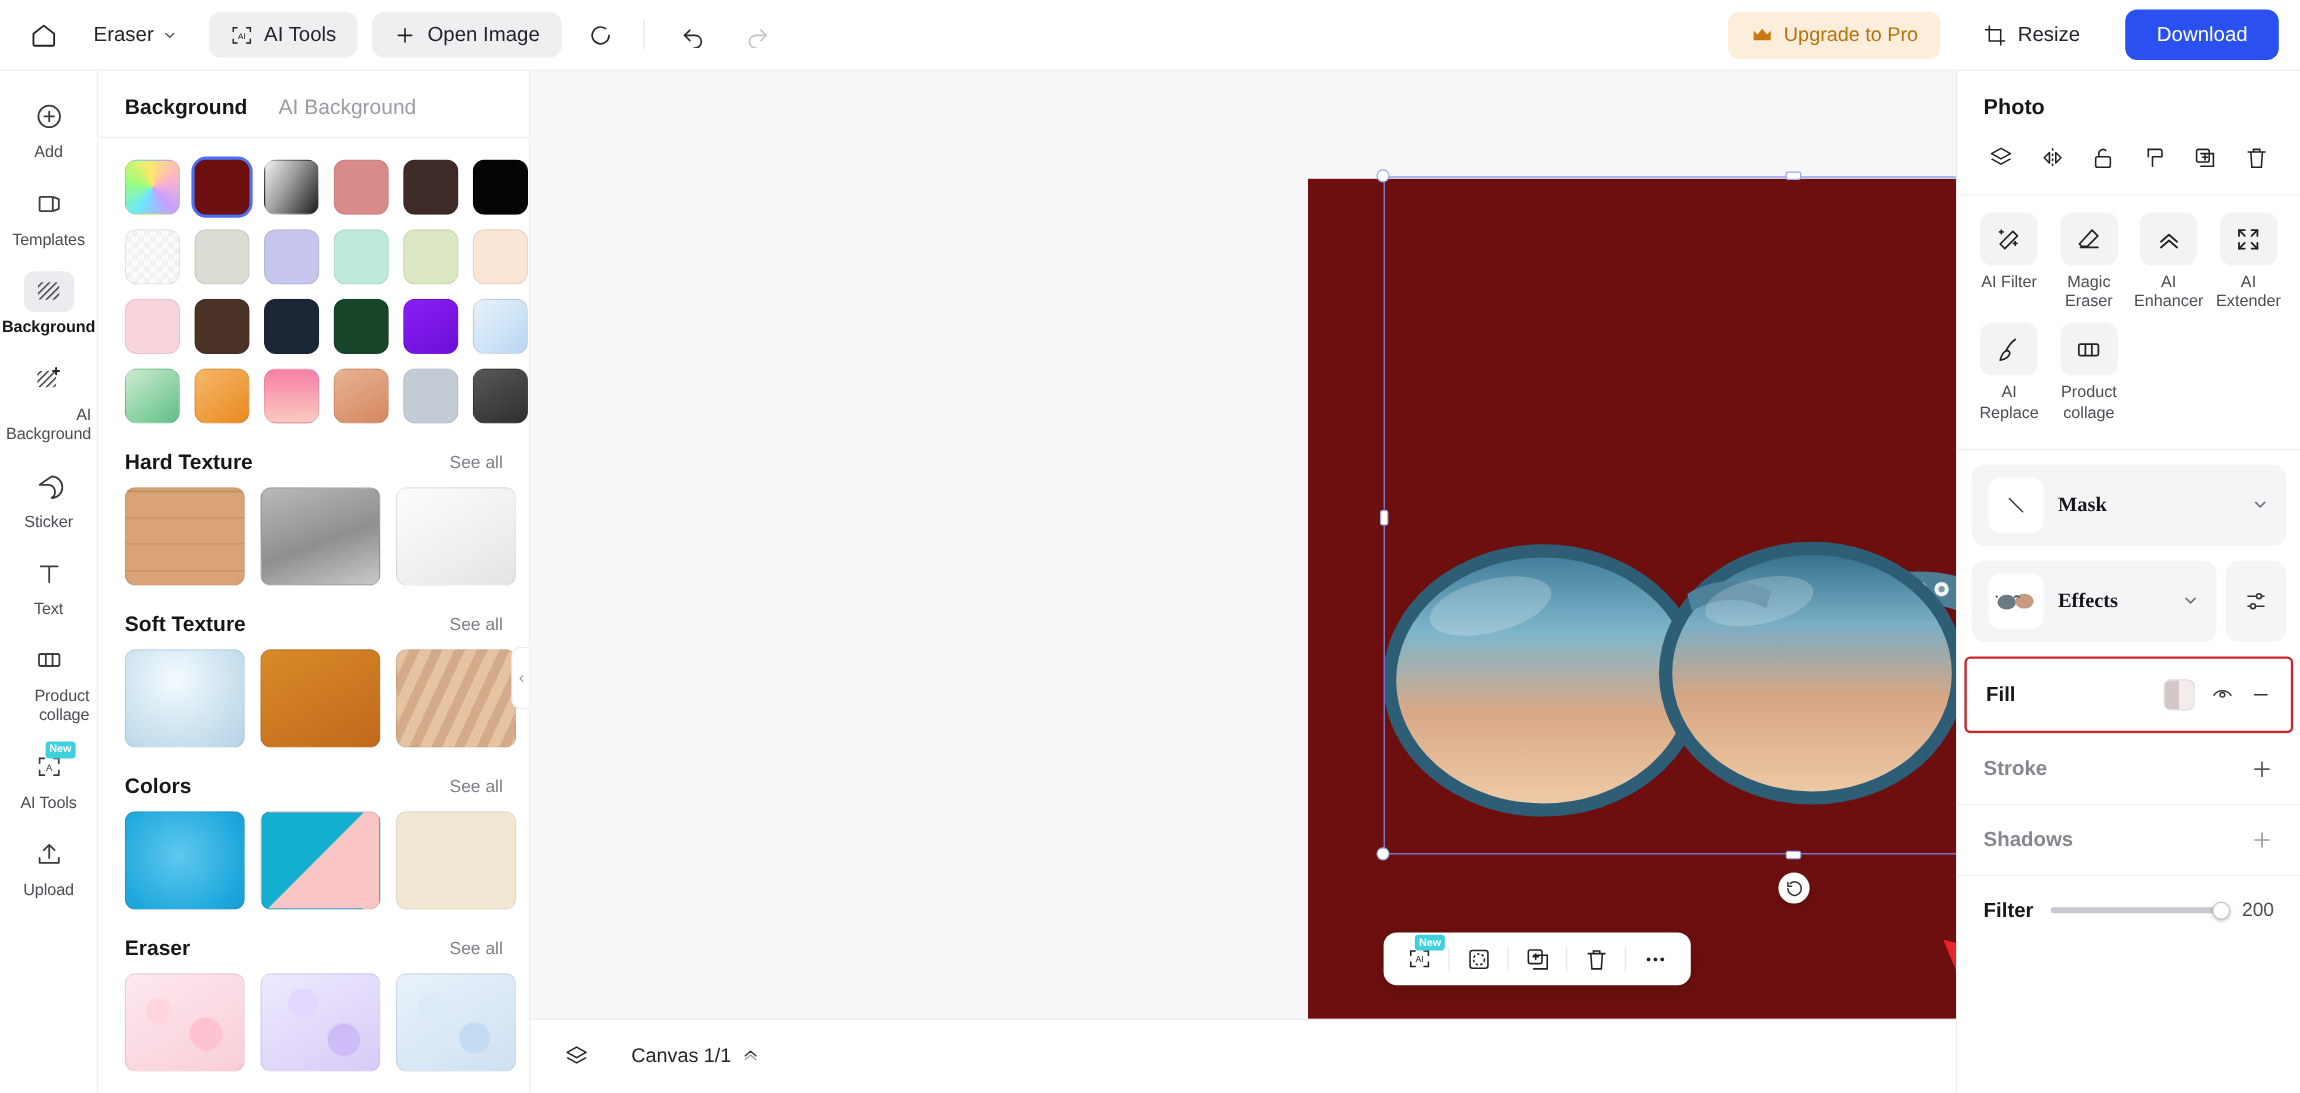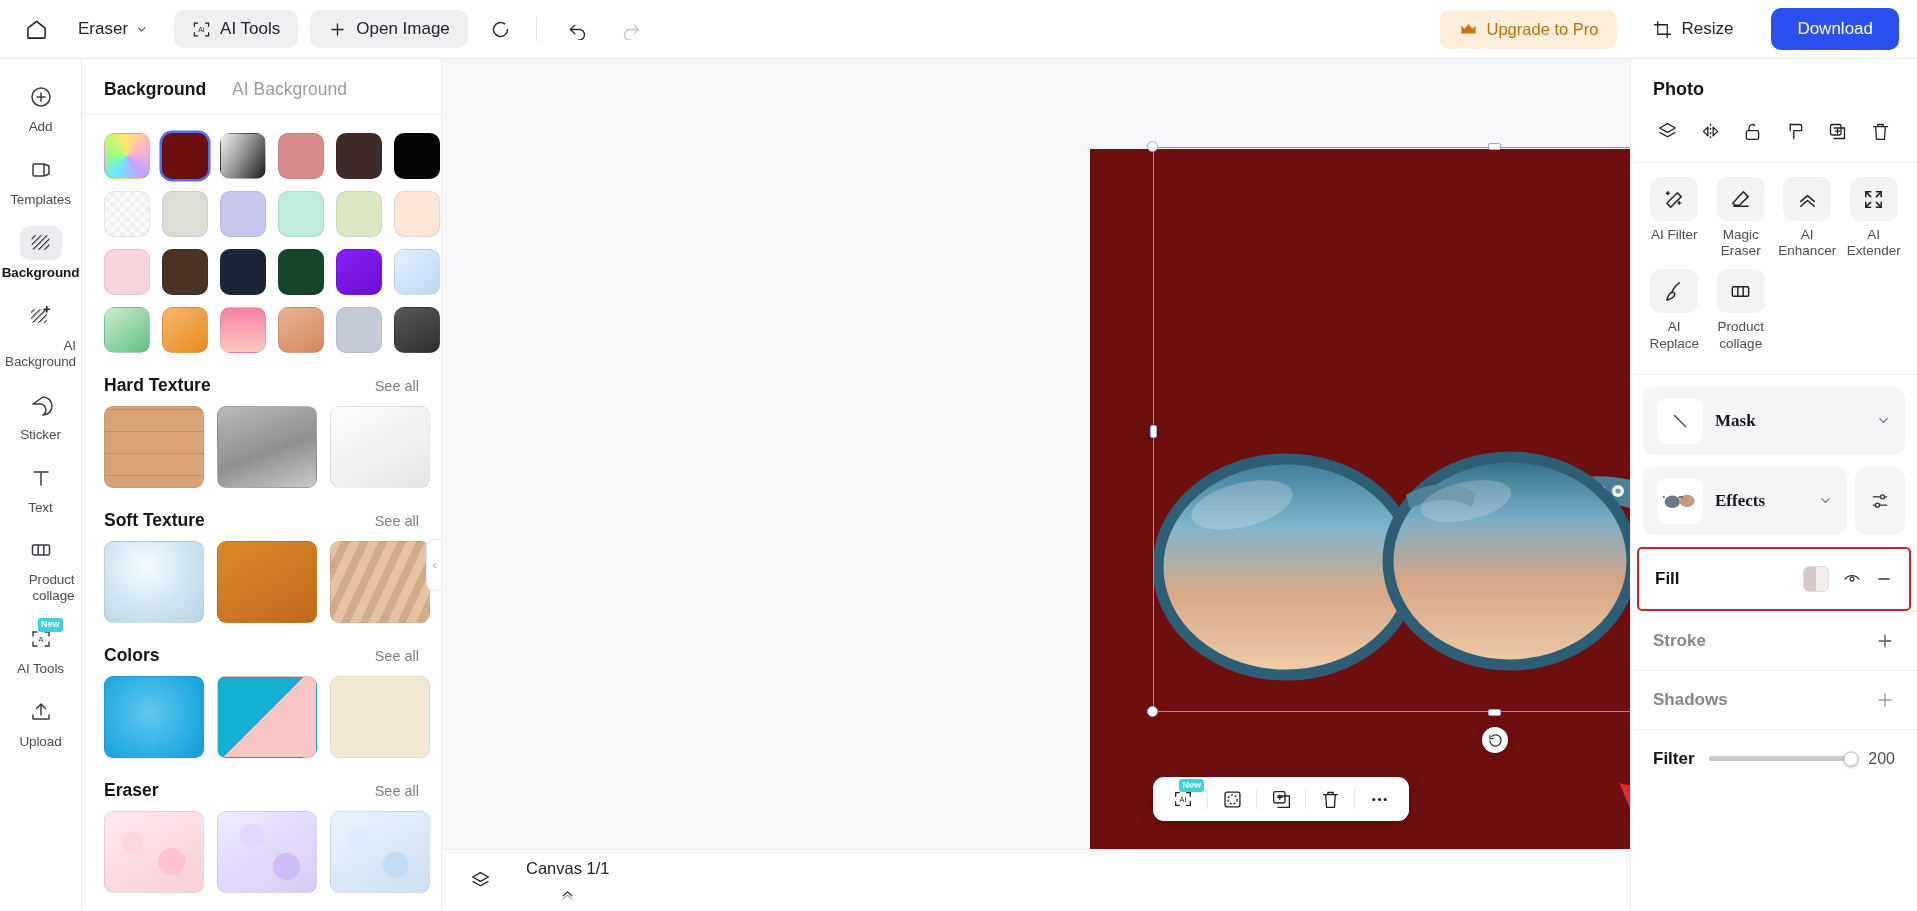--- a/index.html
+++ b/index.html
@@ -110,21 +110,21 @@
   }
   .ft-btn{width:48px;height:38px;display:flex;align-items:center;justify-content:center;border-radius:8px;cursor:pointer;position:relative;}
   .ft-div{width:1px;height:20px;background:#e6e6eb;}
   .ft-new{position:absolute;top:-1px;right:3px;background:#3fd0e0;color:#fff;font-size:9px;font-weight:700;padding:1px 3px;border-radius:3px;line-height:1.25;}
 
   .bottombar{
     position:absolute;left:0;right:0;bottom:0;height:62px;background:#fff;border-top:1px solid #ececf0;
     display:flex;align-items:center;padding:0 18px;gap:10px;z-index:5;
   }
   .bb-ico{width:40px;height:38px;display:flex;align-items:center;justify-content:center;border-radius:8px;cursor:pointer;}
-  .bb-canvas{display:flex;align-items:center;gap:9px;padding:9px 16px;border-radius:9px;cursor:pointer;font-size:16.5px;color:#22242b;flex-direction:column;}
+  .bb-canvas{display:flex;align-items:flex-start;gap:9px;padding:9px 16px;border-radius:9px;cursor:pointer;font-size:16.5px;color:#22242b;}
 
   .red-arrow{position:absolute;left:1168px;top:718px;width:210px;height:180px;pointer-events:none;z-index:21;}
 
   
   .right{
     width:287px;min-width:287px;background:#fff;border-left:1px solid #ececf0;
     display:flex;flex-direction:column;overflow:hidden;
   }
   .rp-title{font-size:18px;font-weight:700;color:#15161a;padding:20px 22px 0;}
   .rp-iconrow{display:flex;align-items:center;justify-content:space-between;padding:16px 20px 16px;border-bottom:1px solid #f0f0f3;}

